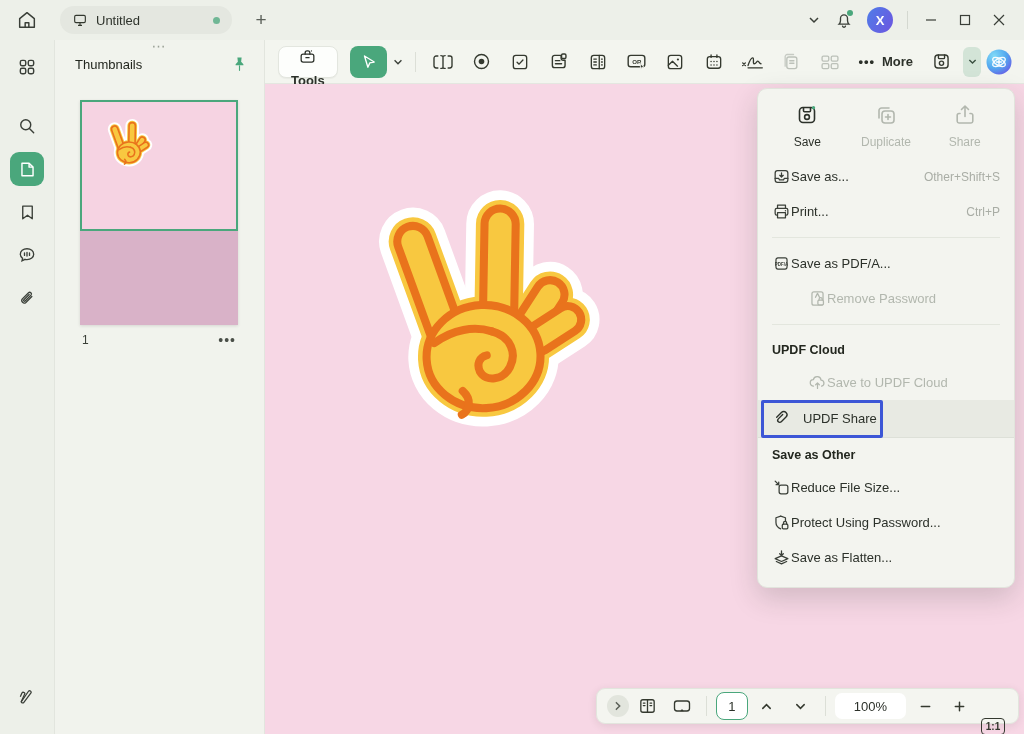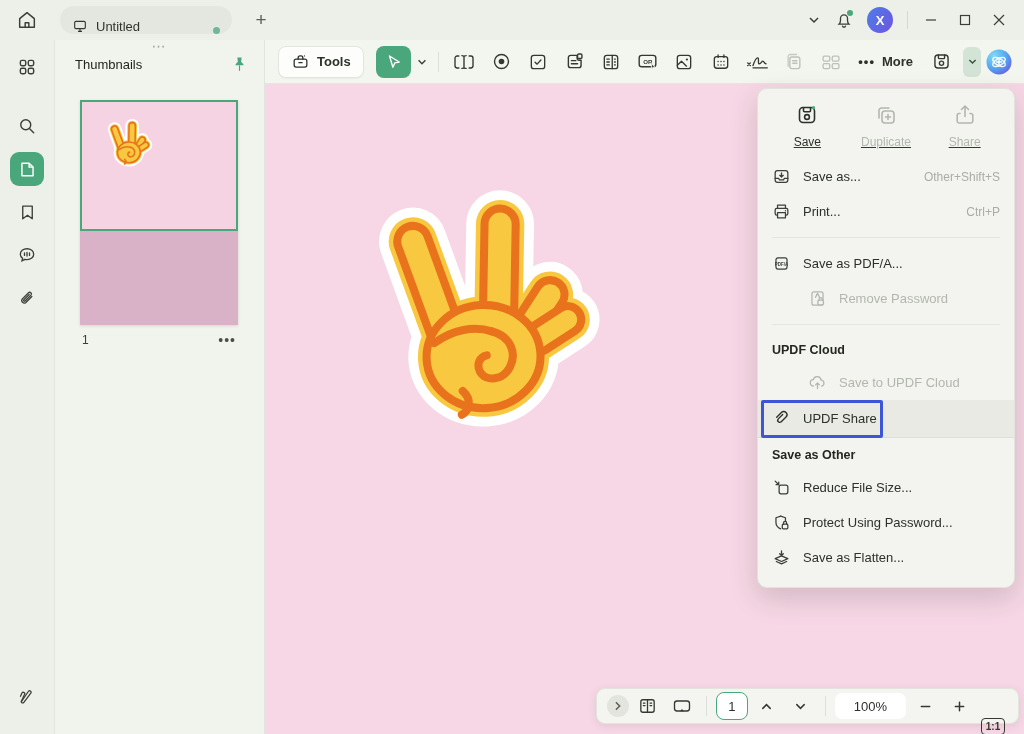--- a/index.html
+++ b/index.html
@@ -3,21 +3,21 @@
 <meta charset="utf-8">
 <style>
   * { margin:0; padding:0; box-sizing:border-box; }
   html,body { width:1024px; height:734px; overflow:hidden; }
   body { font-family:"Liberation Sans", sans-serif; color:#33382f; background:#edf0e9; }
   .app { width:1024px; height:734px; display:flex; flex-direction:column; }
 
   
   .titlebar { height:40px; display:flex; align-items:center; background:#edf0e9; padding:0 8px 0 12px; flex:0 0 auto; }
   .tb-btn { width:30px; height:30px; border:none; background:transparent; display:flex; align-items:center; justify-content:center; border-radius:6px; cursor:pointer; color:#3a3f38; }
-  .tab { margin-left:18px; width:172px; height:28px; background:#e4e7e0; border-radius:14px; display:flex; align-items:flex-end; padding:0 12px; gap:8px; cursor:pointer; }
+  .tab { margin-left:18px; width:172px; height:28px; background:#e4e7e0; border-radius:14px; display:flex; align-items:center; padding:0 12px; gap:8px; cursor:pointer; }
   .tab-label { font-size:13px; color:#2f342c; flex:1; }
   .tab-dot { width:7px; height:7px; border-radius:50%; background:var(--accent-green,#4aa77c); opacity:.75; }
   .tab-plus { margin-left:14px; font-size:19px; color:#5c615a; }
   .tb-spacer { flex:1; }
   .bell-wrap { position:relative; }
   .bell-dot { position:absolute; top:5px; right:6px; width:6px; height:6px; border-radius:50%; background:var(--accent-green,#4aa77c); }
   .avatar { width:26px; height:26px; border-radius:50%; background:linear-gradient(120deg,var(--avatar-blue,#4f7de8),var(--avatar-purple,#6d55e0)); color:#fff; font-size:13px; font-weight:bold; display:flex; align-items:center; justify-content:center; margin:0 8px; cursor:pointer; }
   .tb-div { width:1px; height:18px; background:#d4d8d0; margin:0 6px; }
   .winctl { width:34px; height:30px; }
 
@@ -38,41 +38,41 @@
   .thumb-viewport { width:158px; height:131px; background:#f6d3e2; border:2px solid var(--accent-green,#4aa77c); position:relative; overflow:hidden; }
   .thumb-sticker { position:absolute; left:24px; top:14px; transform:rotate(-3deg); }
   .thumb-meta { display:flex; justify-content:space-between; align-items:center; padding:8px 2px 0 2px; }
   .thumb-num { font-size:12px; color:#3a3f38; }
   .thumb-more { border:none; background:transparent; color:#4a4f48; font-size:14px; letter-spacing:1px; cursor:pointer; line-height:8px; }
 
   .workarea { flex:1; display:flex; flex-direction:column; min-width:0; }
 
   
   .toolbar { height:44px; background:#f3f5ef; border-bottom:1px solid #e4e7e0; display:flex; align-items:center; padding:0 10px 0 13px; gap:2px; flex:0 0 auto; }
-  .tools-btn { height:32px; background:#fdfefc; border:1px solid #e3e6df; border-radius:8px; display:flex; align-items:center; gap:7px; padding:0 12px; font-size:13px; font-weight:bold; color:#2c312a; cursor:pointer; box-shadow:0 1px 1px rgba(0,0,0,.04); margin-right:10px; }
+  .tools-btn { height:32px; background:#fdfefc; border:1px solid #e3e6df; border-radius:8px; display:flex; align-items:center; gap:7px; padding:0 12px; font-size:13px; font-weight:bold; color:#2c312a; cursor:pointer; box-shadow:0 1px 1px rgba(0,0,0,.04); margin-right:10px;flex-direction:column; }
   .select-btn { width:38px; height:32px; background:var(--accent-green,#4aa77c); border:none; border-radius:8px; display:flex; align-items:center; justify-content:center; cursor:pointer; }
   .chev-btn { width:18px; height:32px; border:none; background:transparent; display:flex; align-items:center; justify-content:center; color:#3a3f38; cursor:pointer; }
   .tool-div { width:1px; height:20px; background:#dcdfd7; margin:0 6px; }
   .tool-btn { width:37px; height:32px; border:none; background:transparent; border-radius:8px; display:flex; align-items:center; justify-content:center; color:#34392f; cursor:pointer; }
   .tool-btn.disabled { color:#bcc1b9; cursor:default; }
   .more-btn { height:32px; border:none; background:transparent; border-radius:8px; display:flex; align-items:center; gap:7px; padding:0 8px; font-size:13px; font-weight:bold; color:#2c312a; cursor:pointer; }
   .tb-right { margin-left:auto; display:flex; align-items:center; gap:3px; }
   .save-chev { width:18px; height:30px; background:#d3e4d7; border:none; border-radius:6px; display:flex; align-items:center; justify-content:center; color:#3a4f40; cursor:pointer; }
   .ai-btn { width:30px; height:30px; border:none; background:transparent; cursor:pointer; display:flex; align-items:center; justify-content:center; }
 
   
   .canvas { flex:1; background:var(--canvas-pink,#f7d7e5); position:relative; min-height:0; }
   .sticker { position:absolute; left:105px; top:92px; transform:rotate(-3deg); cursor:pointer; }
 
   
   .menu { position:absolute; top:4px; right:9px; width:258px; background:#f3f4ef; border:1px solid #e1e4dc; border-radius:10px; box-shadow:0 10px 28px rgba(40,45,38,.18); padding:10px 0 12px; z-index:5; }
-  .menu-top { display:flex; padding:4px 10px 10px;text-decoration:underline; }
+  .menu-top { display:flex; padding:4px 10px 10px; }
   .menu-big { flex:1; border:none; background:transparent; display:flex; flex-direction:column; align-items:center; gap:8px; font-size:12px; color:#2c312a; cursor:pointer; font-family:inherit; }
   .menu-big.disabled { color:#b2b7ae; cursor:default; }
-  .menu-row { height:35px; display:flex; align-items:center; padding:0 14px; gap:12px; font-size:13px; color:#2c312a; cursor:pointer; }
+  .menu-row { height:35px; display:flex; align-items:center; padding:0 14px; gap:0; font-size:13px; color:#2c312a; cursor:pointer; }
   .menu-row.disabled { color:#b2b7ae; cursor:default;margin-left:36px; }
   .menu-row.disabled svg { color:#b2b7ae; }
   .menu-row svg { color:#3a3f38; flex:0 0 auto; }
   .menu-label { flex:1; }
   .menu-shortcut { font-size:12px; color:#a9ada5; }
   .menu-sep { height:1px; background:#e3e6de; margin:8px 14px; }
   .menu-header { font-size:12.5px; font-weight:bold; color:#23271f; padding:10px 14px 8px; }
   .share-row { position:relative; height:38px; background:#e8eae3; border-bottom:1px solid #dde0d8; display:flex; align-items:center; padding:0 14px; gap:12px; font-size:13px; color:#2c312a; cursor:pointer; }
   .share-outline { position:absolute; left:3px; top:0; width:122px; height:38px; border:3px solid var(--highlight-blue,#3c56d6); border-radius:2px; pointer-events:none; }
 

